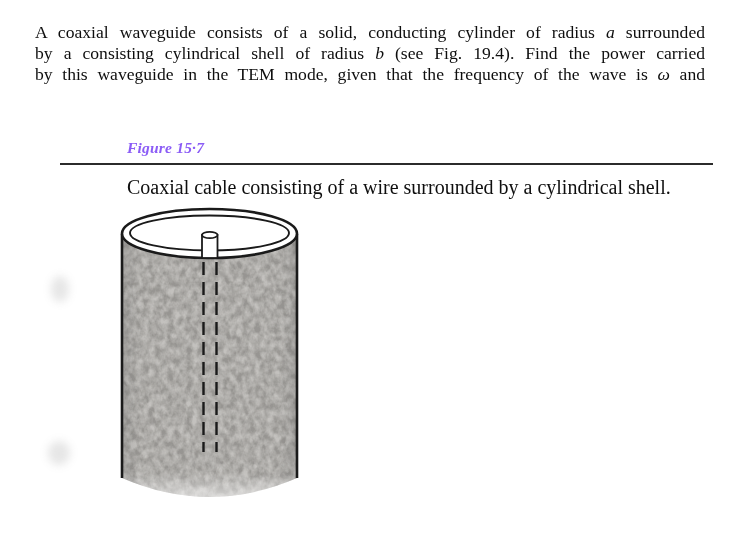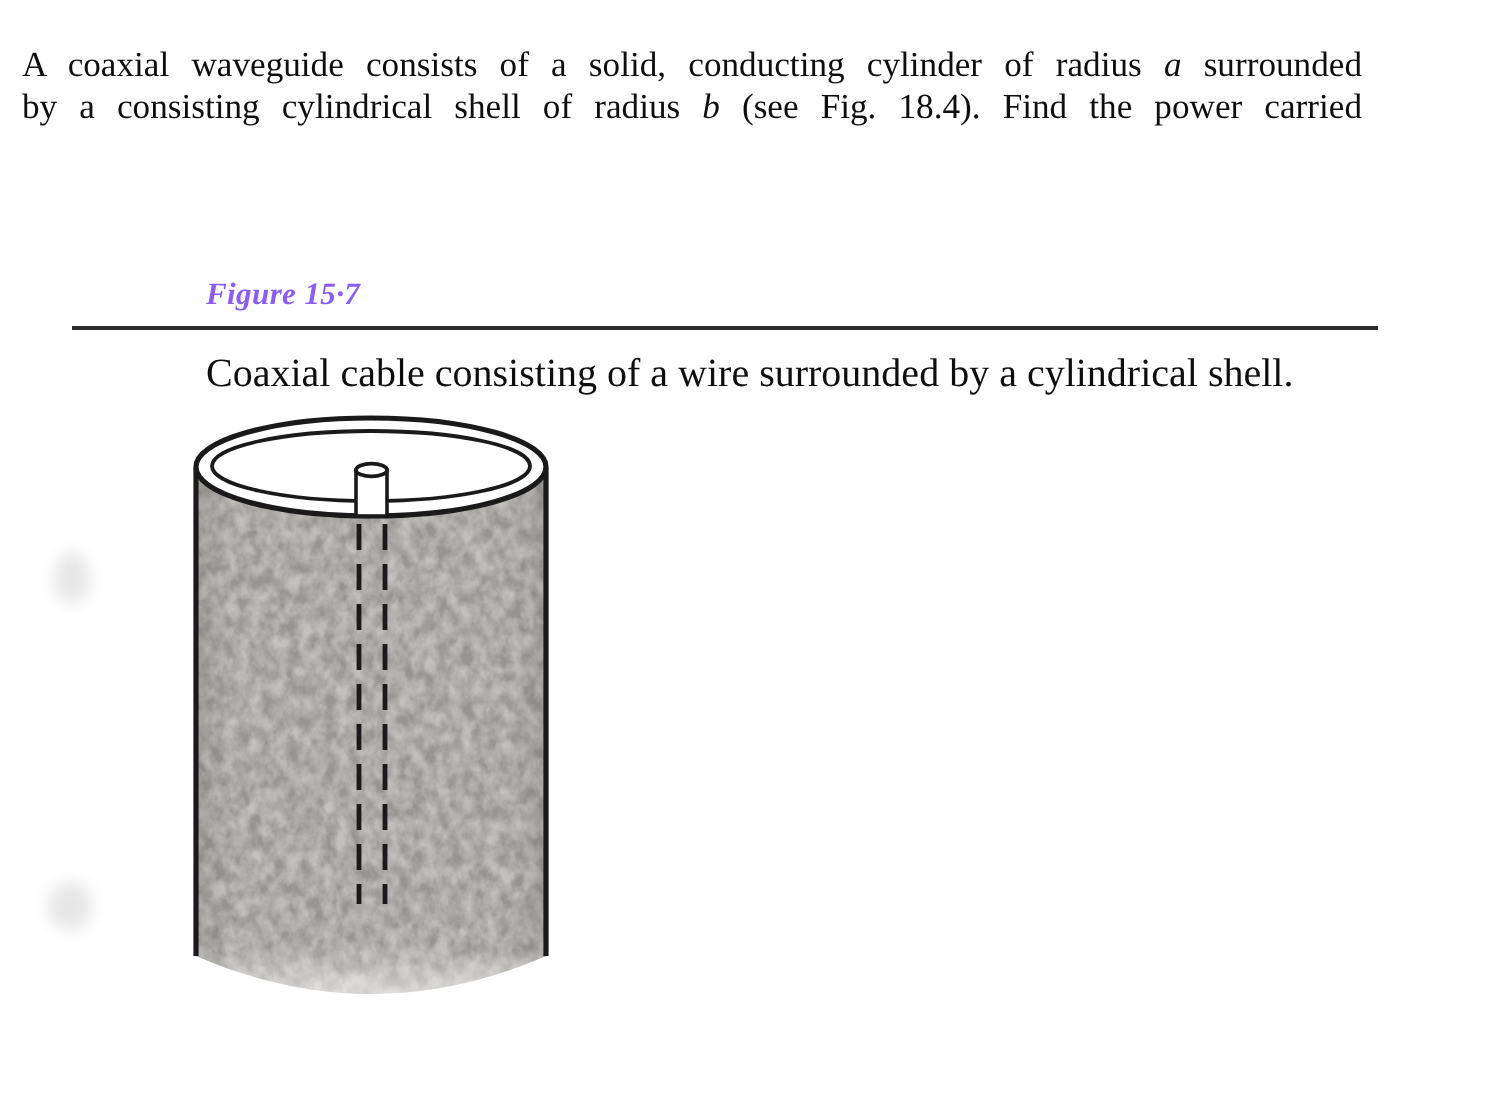--- a/index.html
+++ b/index.html
@@ -4,21 +4,21 @@
 <style>
   html, body { margin: 0; padding: 0; }
   body {
     width: 746px; height: 553px;
     background: #ffffff;
     position: relative;
     font-family: "Liberation Serif", serif;
     color: #111111;
     overflow: hidden;
   }
-  .page { position: absolute; inset: 0; background: #ffffff; }
+  .page { position: absolute; inset: 0; background: #ffffff; margin-left: 24px; }
 
   
   .problem {
     position: absolute;
     left: 11px; top: 22px;
     width: 670px;
     font-size: 17.6px;
     line-height: 20.9px;
     color: #0e0e0e;
   }
@@ -74,21 +74,22 @@
   .smudge.s1 { left: 27px; top: 276px; width: 18px; height: 26px; }
   .smudge.s2 { left: 24px; top: 441px; width: 22px; height: 24px; }
 </style>
 </head>
 <body>
 
 <div class="page">
 
   <div class="problem">
       <div class="pline just"><span>A coaxial waveguide consists of a solid, conducting cylinder of radius </span><span class="it">a</span><span> surrounded</span></div>
-      <div class="pline just"><span>by a consisting cylindrical shell of radius </span><span class="it">b</span><span> (see Fig. 18.4). Find the power carried</span></div>
+      <div class="pline just"><span>by a consisting cylindrical shell of radius </span><span class="it">b</span><span> (see Fig. 19.4). Find the power carried</span></div>
+      <div class="pline just"><span>by this waveguide in the TEM mode, given that the frequency of the wave is </span><span class="it">ω</span><span> and</span></div>
     </div>
 
   <div class="figure-label">Figure 15·7</div>
 
   <div class="figure-rule"></div>
 
   <div class="figure-caption">Coaxial cable consisting of a wire surrounded by a cylindrical shell.</div>
 
   <svg class="drawing" viewBox="0 0 373 358" xmlns="http://www.w3.org/2000/svg">
     <defs>

